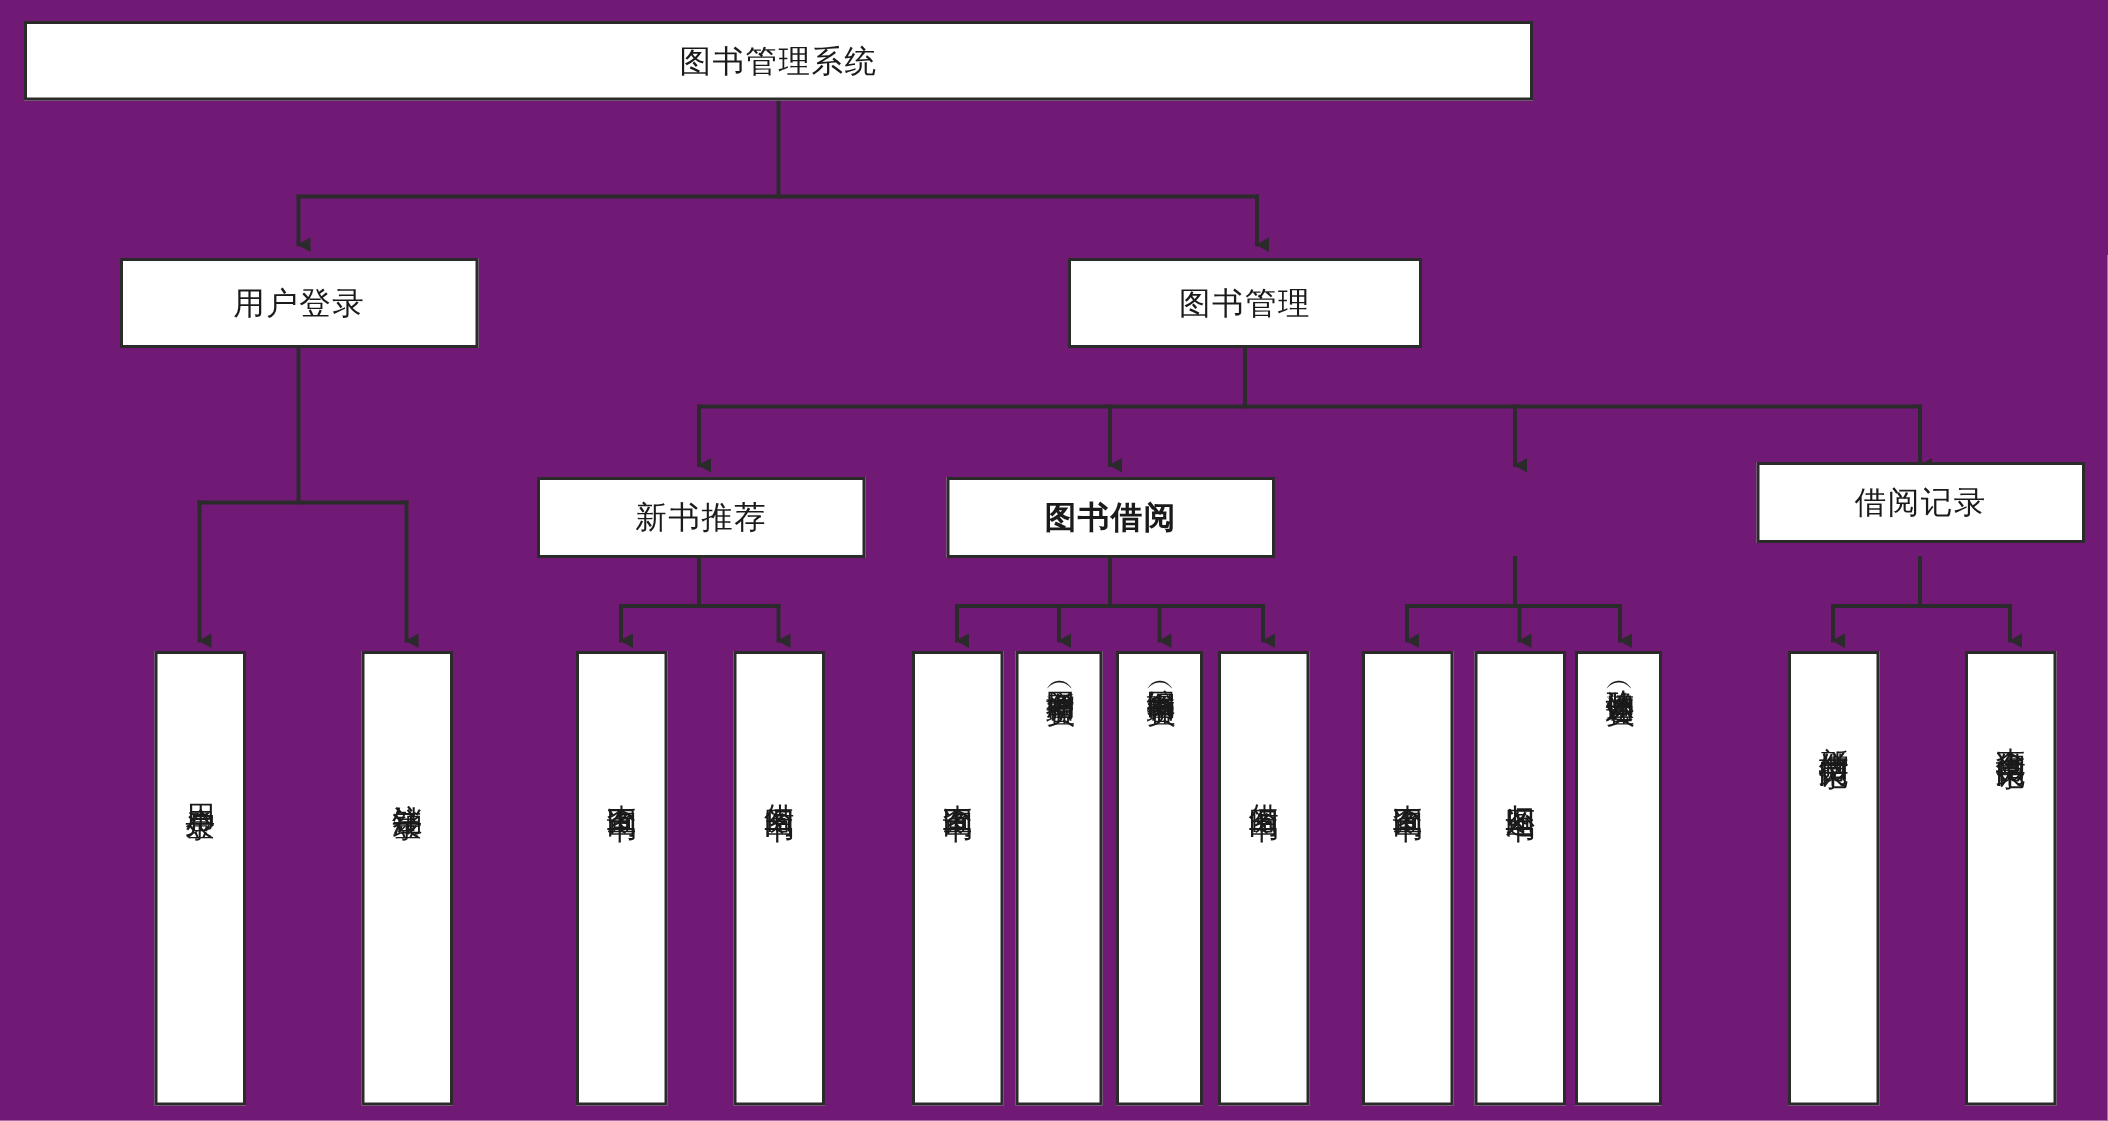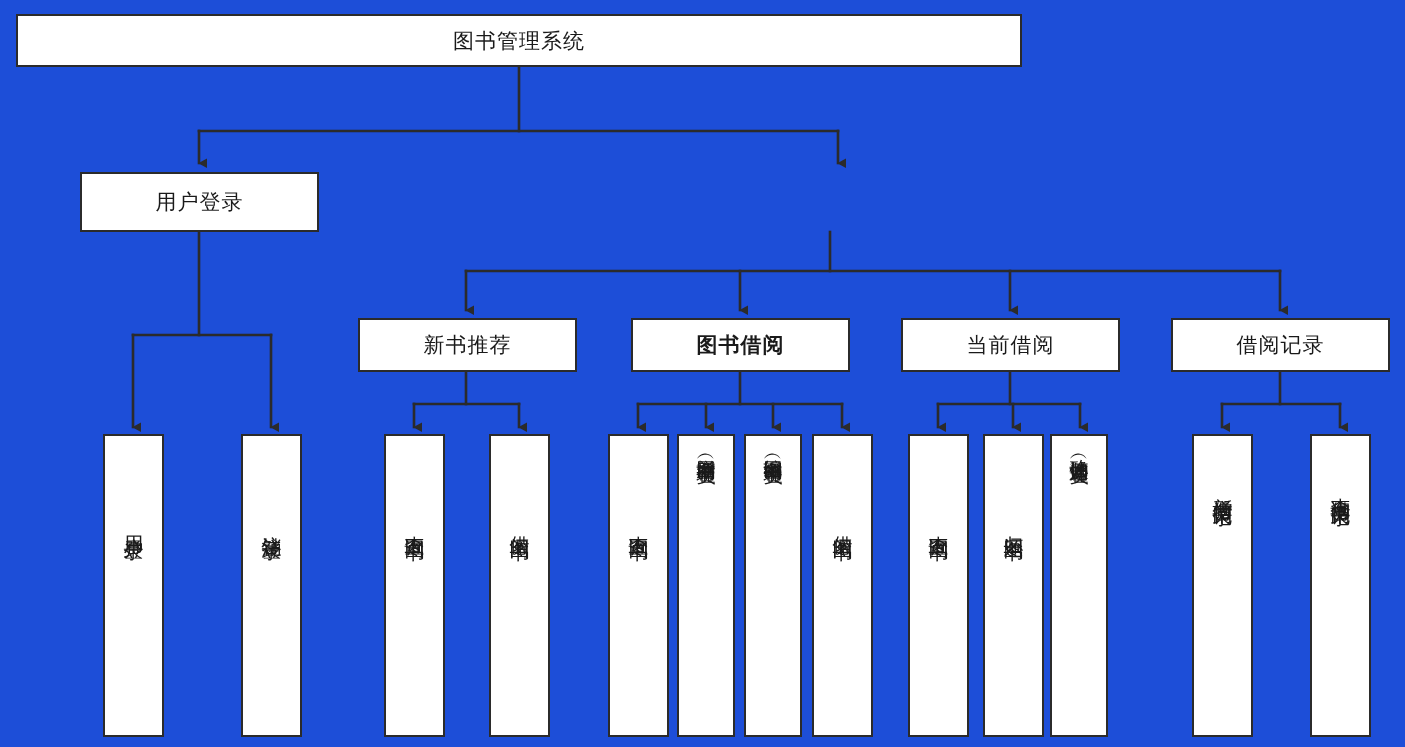--- a/index.html
+++ b/index.html
@@ -1,18 +1,18 @@
 <!DOCTYPE html>
 <html><head>
 <meta charset="utf-8">
 <style>
   html,body{margin:0;padding:0;background:#ffffff;}
   body{width:1405px;height:747px;overflow:hidden;
        font-family:"DejaVu Sans","Liberation Sans",sans-serif;}
-  #stage{position:relative;width:1405px;height:747px;background:#1d4ed8;}
+  #stage{position:relative;width:1405px;height:747px;background:#701a75;}
   svg#wires{position:absolute;left:0;top:0;width:1405px;height:747px;}
   .node{position:absolute;box-sizing:border-box;background:#ffffff;
         border:2px solid #2b2b2b;display:flex;align-items:center;
         justify-content:center;color:#1a1a1a;}
   .node.h{font-size:21px;letter-spacing:1px;}
   .node.v{writing-mode:vertical-rl;text-orientation:upright;
           font-size:20px;letter-spacing:2px;line-height:1.05;
           padding-top:6px;justify-content:flex-start;align-items:center;}
   .node.v.tall{font-size:19px;letter-spacing:1px;}
   #watermark{position:absolute;right:8px;bottom:4px;font-size:17px;
@@ -69,25 +69,25 @@
       <path d="M1280,372 L1280,404"></path>
       <path d="M1222,404 L1340,404"></path>
       <path d="M1222,404 L1222,427" marker-end="url(#arrow)"></path>
       <path d="M1340,404 L1340,427" marker-end="url(#arrow)"></path>
     </g>
   </svg>
 
   <div class="node h" style="left:16px;top:14px;width:1006px;height:53px;">图书管理系统</div>
 
   <div class="node h" style="left:80px;top:172px;width:239px;height:60px;">用户登录</div>
+  <div class="node h" style="left:712px;top:172px;width:236px;height:60px;">图书管理</div>
 
   <div class="node h" style="left:358px;top:318px;width:219px;height:54px;">新书推荐</div>
   <div class="node h" style="left:631px;top:318px;width:219px;height:54px;font-weight:bold;">图书借阅</div>
-  <div class="node h" style="left:901px;top:318px;width:219px;height:54px;">当前借阅</div>
-  <div class="node h" style="left:1171px;top:318px;width:219px;height:54px;">借阅记录</div>
+  <div class="node h" style="left:1171px;top:308px;width:219px;height:54px;">借阅记录</div>
 
   <div class="node v" style="left:103px;top:434px;width:61px;height:303px;padding-top:84px;">用户登录</div>
   <div class="node v" style="left:241px;top:434px;width:61px;height:303px;padding-top:84px;">注销登录</div>
 
   <div class="node v" style="left:384px;top:434px;width:61px;height:303px;padding-top:84px;">查询图书</div>
   <div class="node v" style="left:489px;top:434px;width:61px;height:303px;padding-top:84px;">借阅图书</div>
 
   <div class="node v" style="left:608px;top:434px;width:61px;height:303px;padding-top:84px;">查询图书</div>
   <div class="node v tall" style="left:677px;top:434px;width:58px;height:303px;padding-top:8px;">新增图书（管理员）</div>
   <div class="node v tall" style="left:744px;top:434px;width:58px;height:303px;padding-top:8px;">编辑图书（管理员）</div>

